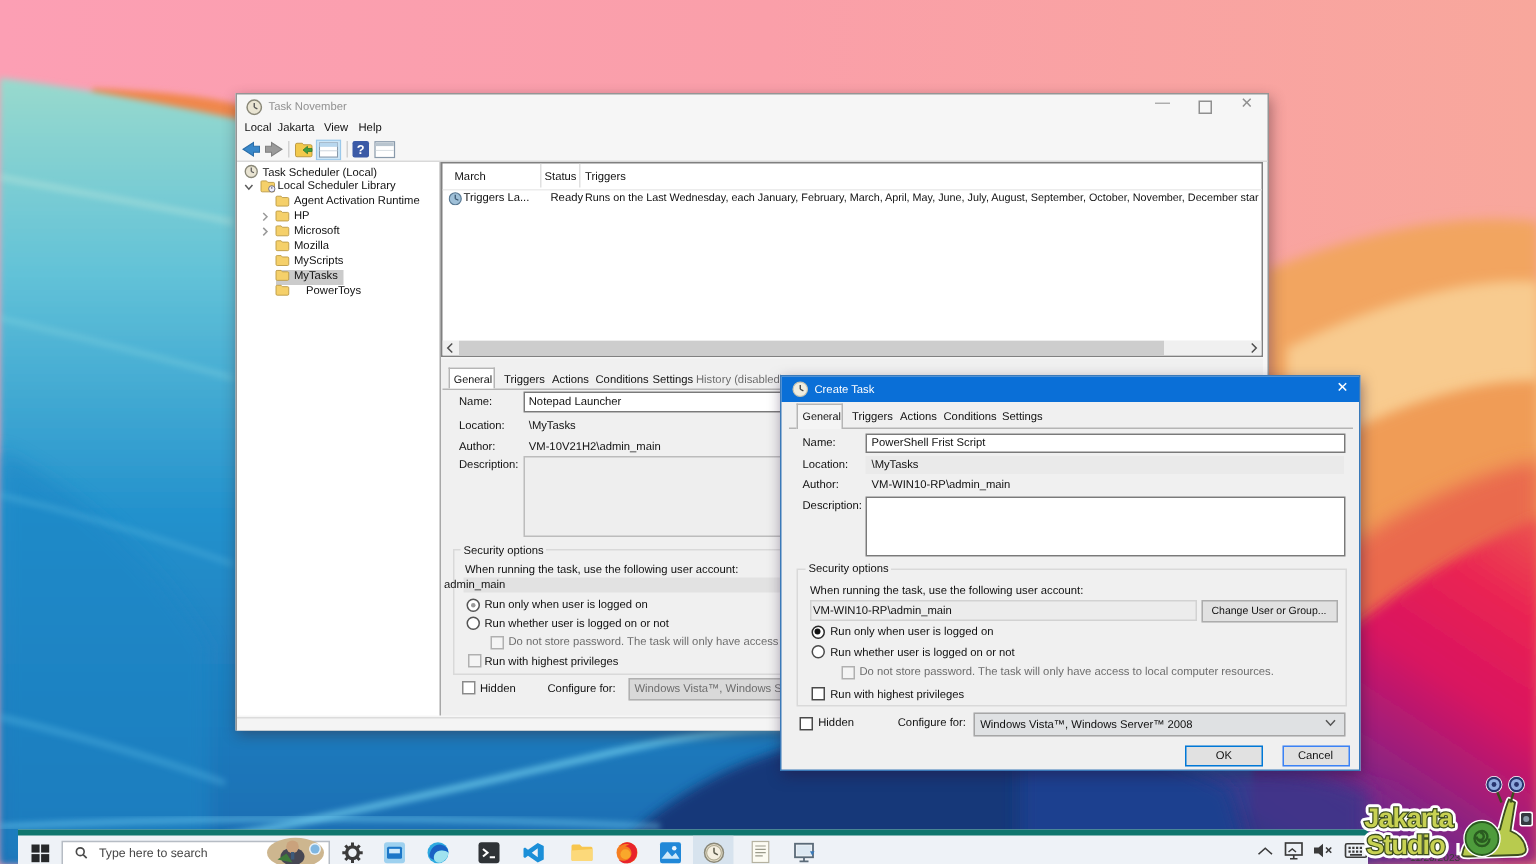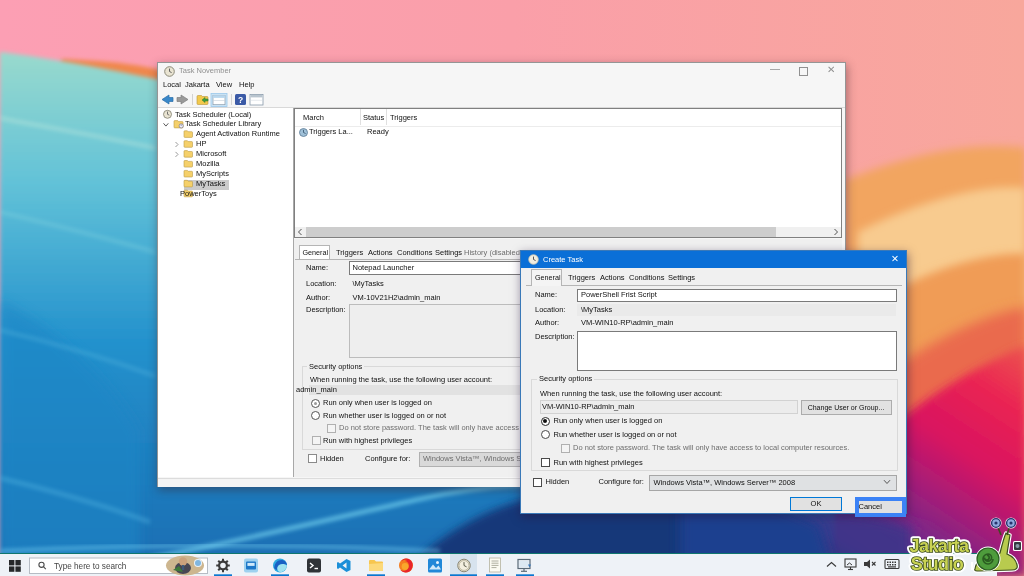--- a/index.html
+++ b/index.html
@@ -63,21 +63,21 @@
 <path d="M0,300 C60,330 110,380 140,430 L140,576 L0,576 Z" fill="#1f86c6" opacity="0.6" filter="url(#b6)"></path>
 <path d="M0,118 C50,128 100,136 155,148" fill="none" stroke="#c8ecdf" stroke-width="3" opacity="0.5" filter="url(#b2)"></path>
 <path d="M0,212 C50,224 100,236 155,252" fill="none" stroke="#8fdbe2" stroke-width="3" opacity="0.4" filter="url(#b2)"></path>
 <path d="M0,330 C50,342 100,356 155,376" fill="none" stroke="#6ec8e8" stroke-width="3" opacity="0.35" filter="url(#b2)"></path>
 <path d="M0,478 C50,490 100,504 150,522" fill="none" stroke="#5fc0e8" stroke-width="4" opacity="0.4" filter="url(#b2)"></path>
 <path d="M150,558 C240,541 340,517 420,499 C470,488 520,483 565,485" fill="none" stroke="#79d7f2" stroke-width="4" opacity="0.75" filter="url(#b2)"></path>
 <path d="M0,551 C150,544 300,544 440,551" fill="none" stroke="#72cdf0" stroke-width="2.5" opacity="0.8" filter="url(#b2)"></path>
 <path d="M540,490 C600,480 660,478 720,484" fill="none" stroke="#4fa8e0" stroke-width="3" opacity="0.5" filter="url(#b2)"></path>
 </svg>
 
-<div class="a" id="taskbar" style="left:0;top:553px;width:997px;height:23px;background:#eef2f7;border-top:1px solid #0f766e;box-sizing:border-box">
+<div class="a" id="taskbar" style="left:12px;top:553px;width:900px;height:23px;background:#eef2f7;border-top:4px solid #0f766e;box-sizing:border-box">
 <svg class="a" style="left:0;top:0" width="1024" height="22" viewBox="0 0 1024 22">
 <g fill="#26282a">
         <rect x="9" y="6" width="5.4" height="5.4"></rect>
         <rect x="15.4" y="6" width="5.4" height="5.4"></rect>
         <rect x="9" y="12.4" width="5.4" height="5.4"></rect>
         <rect x="15.4" y="12.4" width="5.4" height="5.4"></rect>
       </g>
 <rect x="29.5" y="4" width="178" height="15.5" fill="#ffffff" stroke="#b6bcc4" stroke-width="1"></rect>
 <circle cx="41.5" cy="10.8" r="2.6" fill="none" stroke="#4a4a4a" stroke-width="1.1"></circle>
       <line x1="43.4" y1="12.7" x2="45.8" y2="15.1" stroke="#4a4a4a" stroke-width="1.1"></line>
@@ -263,42 +263,43 @@
       </defs>
 <use href="#fo" x="26" y="21.9"></use>
       <use href="#fo" x="26" y="31.8"></use>
       <use href="#fo" x="26" y="41.7"></use>
       <use href="#fo" x="26" y="51.6"></use>
       <use href="#fo" x="26" y="61.5"></use>
       <use href="#fo" x="26" y="71.4"></use>
       <use href="#fo" x="26" y="81.3"></use>
 </svg>
 <div class="t" style="left:175px;top:109.5px">Task Scheduler (Local)</div>
-<div class="t" style="left:185px;top:119.4px">Task Scheduler Library</div>
+<div class="t" style="left:185px;top:119.4px">Local Scheduler Library</div>
 <div class="t" style="left:196px;top:129.3px">Agent Activation Runtime</div>
 <div class="t" style="left:196px;top:139.2px">HP</div>
 <div class="t" style="left:196px;top:149.1px">Microsoft</div>
 <div class="t" style="left:196px;top:159px">Mozilla</div>
 <div class="t" style="left:196px;top:168.9px">MyScripts</div>
 <div class="t" style="left:196px;top:178.8px">MyTasks</div>
-<div class="t" style="left:180px;top:188.7px">PowerToys</div>
+<div class="t" style="left:204px;top:188.7px">PowerToys</div>
 <div class="a" style="left:294px;top:108px;width:548px;height:130px;background:#fff;border:1px solid #808080;box-sizing:border-box;overflow:hidden">
  <div class="t" style="left:8px;top:3.5px">March</div>
  <div class="t" style="left:68px;top:3.5px">Status</div>
  <div class="t" style="left:95px;top:3.5px">Triggers</div>
  <div class="a" style="left:64.5px;top:0;width:1px;height:16px;background:#e0e0e0"></div>
  <div class="a" style="left:90.5px;top:0;width:1px;height:16px;background:#e0e0e0"></div>
  <div class="a" style="left:0;top:16.5px;width:548px;height:1px;background:#ececec"></div>
  <svg class="a" style="left:4px;top:19px" width="9" height="9">
         <circle cx="4.5" cy="4.5" r="4" fill="#9fc0d8" stroke="#5a7a94" stroke-width="0.8"></circle>
         <line x1="4.5" y1="4.5" x2="4.5" y2="1.8" stroke="#33506a" stroke-width="0.8"></line>
         <line x1="4.5" y1="4.5" x2="6.6" y2="5.5" stroke="#33506a" stroke-width="0.8"></line>
       </svg>
  <div class="t" style="left:14px;top:18px">Triggers La...</div>
  <div class="t" style="left:72px;top:18px">Ready</div>
+ <div class="t" style="left:95px;top:18px;font-size:7.2px">Runs on the Last Wednesday, each January, February, March, April, May, June, July, August, September, October, November, December star</div>
  <div class="a" style="left:0;top:118px;width:546px;height:10px;background:#f0f0f0">
   <svg class="a" style="left:0;top:0" width="546" height="10">
           <rect x="11" y="0" width="470" height="10" fill="#cdcdcd"></rect>
           <path d="M6.5,2 L3.5,5 L6.5,8" fill="none" stroke="#505050" stroke-width="1"></path>
           <path d="M539.5,2 L542.5,5 L539.5,8" fill="none" stroke="#505050" stroke-width="1"></path>
         </svg>
  </div>
 </div>
 <div class="a" style="left:294px;top:239px;width:548px;height:238px;background:#f0f0f0"></div>
 <div class="a" style="left:294.5px;top:258.5px;width:547px;height:1px;background:#b5b5b5"></div>
@@ -384,21 +385,21 @@
 <div class="t" style="left:553.5px;top:457.5px">Run with highest privileges</div>
 <div class="cb" style="left:532.5px;top:477.5px;border-color:#4a4a4a"></div>
 <div class="t" style="left:545.5px;top:477px">Hidden</div>
 <div class="t" style="left:598.5px;top:477px">Configure for:</div>
 <div class="a" style="left:649px;top:475px;width:246px;height:13.5px;background:#dfe1e3;border:1px solid #a6a6a6"></div>
 <div class="t" style="left:653.5px;top:477.5px">Windows Vista™, Windows Server™ 2008</div>
 <svg class="a" style="left:883px;top:478.5px" width="8" height="6">
       <path d="M1,1.2 L4,4.5 L7,1.2" fill="none" stroke="#555" stroke-width="1"></path>
     </svg>
 <div class="a" style="left:790px;top:496.5px;width:50px;height:12.5px;background:#e1e1e1;border:1px solid #0078d7;text-align:center;font-size:7.5px;line-height:12.5px;color:#101010">OK</div>
-<div class="a" style="left:854.5px;top:496.5px;width:43px;height:12.5px;background:#e1e1e1;border:4px solid #3b82f6;font-size:7.5px;line-height:12.5px;color:#101010">Cancel</div>
+<div class="a" style="left:854.5px;top:496.5px;width:43px;height:12.5px;background:#e1e1e1;border:1px solid #3b82f6;text-align:center;font-size:7.5px;line-height:12.5px;color:#101010">Cancel</div>
 </div>
 
 <div class="a" id="logo" style="left:880px;top:515px;width:144px;height:61px">
 <svg width="144" height="61" viewBox="0 0 144 61">
 <g font-family="Liberation Sans" font-weight="bold" text-anchor="middle">
 <g fill="#fff" stroke="#fff" stroke-width="5.5" stroke-linejoin="round">
           <text x="59" y="36.5" font-size="18" letter-spacing="-0.6">Jakarta</text>
           <text x="57" y="54.5" font-size="18" letter-spacing="-0.6">Studio</text>
         </g>
 <g fill="#c8d253" stroke="#3c4d1e" stroke-width="1.7" paint-order="stroke">

